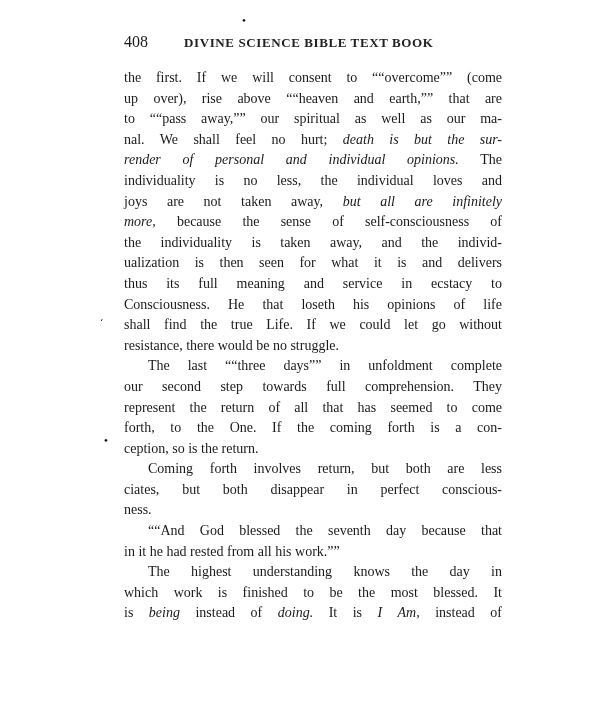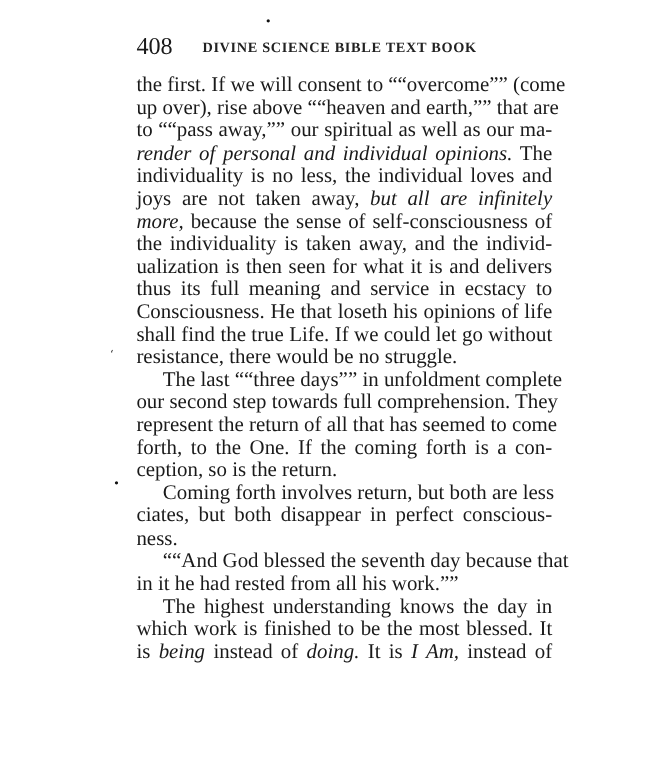--- a/index.html
+++ b/index.html
@@ -1,23 +1,23 @@
 <!DOCTYPE html>
 <html><head>
 <meta charset="utf-8">
 <style>
   html, body { margin: 0; padding: 0; background: #ffffff; }
   body { width: 600px; height: 709px; position: relative; overflow: hidden; }
   .page { position: absolute; left: 0; top: 0; width: 600px; height: 709px; background: #fff; color: #1a1a1a; font-family: "DejaVu Serif", "Liberation Serif", serif; }
   .speck { position: absolute; font-size: 10px; line-height: 10px; color: #111; }
   .header { position: absolute; left: 124px; top: 32px; width: 378px; height: 20px; }
-  .page-num { position: absolute; left: 0; top: 0; font-size: 22px; line-height: 20px; font-family: "Liberation Serif", serif; }
+  .page-num { position: absolute; left: 0; top: 0; font-size: 16px; line-height: 20px; font-family: "Liberation Serif", serif; }
   .running-head { position: absolute; left: 60px; top: 1px; font-size: 13px; line-height: 20px; letter-spacing: 0.6px; font-variant: small-caps; font-family: "Liberation Serif", serif; font-weight: bold; color:#222; }
   .body-text { position: absolute; left: 124px; top: 68px; width: 378px; }
-  .line { display: block; height: 20.6px; line-height: 20.6px; font-size: 19px; font-family: "Liberation Serif", serif; white-space: nowrap; text-align: justify; text-align-last: justify; }
+  .line { display: block; height: 20.6px; line-height: 20.6px; font-size: 14px; font-family: "Liberation Serif", serif; white-space: nowrap; text-align: justify; text-align-last: justify; }
   .line.last { text-align-last: left; }
   .line.indent { padding-left: 24px; }
   .it { font-style: italic; }
 </style>
 </head>
 <body>
 
 <div class="page">
   <span class="speck" style="left:241px;top:16px;">•</span>
   <span class="speck" style="left:100px;top:318px;">ʻ</span>
@@ -25,20 +25,21 @@
 
   <div class="header">
     <span class="page-num">408</span>
     <span class="running-head">DIVINE SCIENCE BIBLE TEXT BOOK</span>
   </div>
 
   <div class="body-text" id="body-text">
       <span class="line"><span>the first.  If we will consent to ““overcome”” (come</span></span>
       <span class="line"><span>up over), rise above ““heaven and earth,”” that are</span></span>
       <span class="line"><span>to ““pass away,”” our spiritual as well as our ma-</span></span>
+      <span class="line"><span>nal.  We shall feel no hurt; </span><span class="it">death is but the sur-</span></span>
       <span class="line"><span class="it">render of personal and individual opinions.</span><span>  The</span></span>
       <span class="line"><span>individuality is no less, the individual loves and</span></span>
       <span class="line"><span>joys are not taken away, </span><span class="it">but all are infinitely</span></span>
       <span class="line"><span class="it">more,</span><span> because the sense of self-consciousness of</span></span>
       <span class="line"><span>the individuality is taken away, and the individ-</span></span>
       <span class="line"><span>ualization is then seen for what it is and delivers</span></span>
       <span class="line"><span>thus its full meaning and service in ecstacy to</span></span>
       <span class="line"><span>Consciousness.  He that loseth his opinions of life</span></span>
       <span class="line"><span>shall find the true Life.  If we could let go without</span></span>
       <span class="line last"><span>resistance, there would be no struggle.</span></span>

